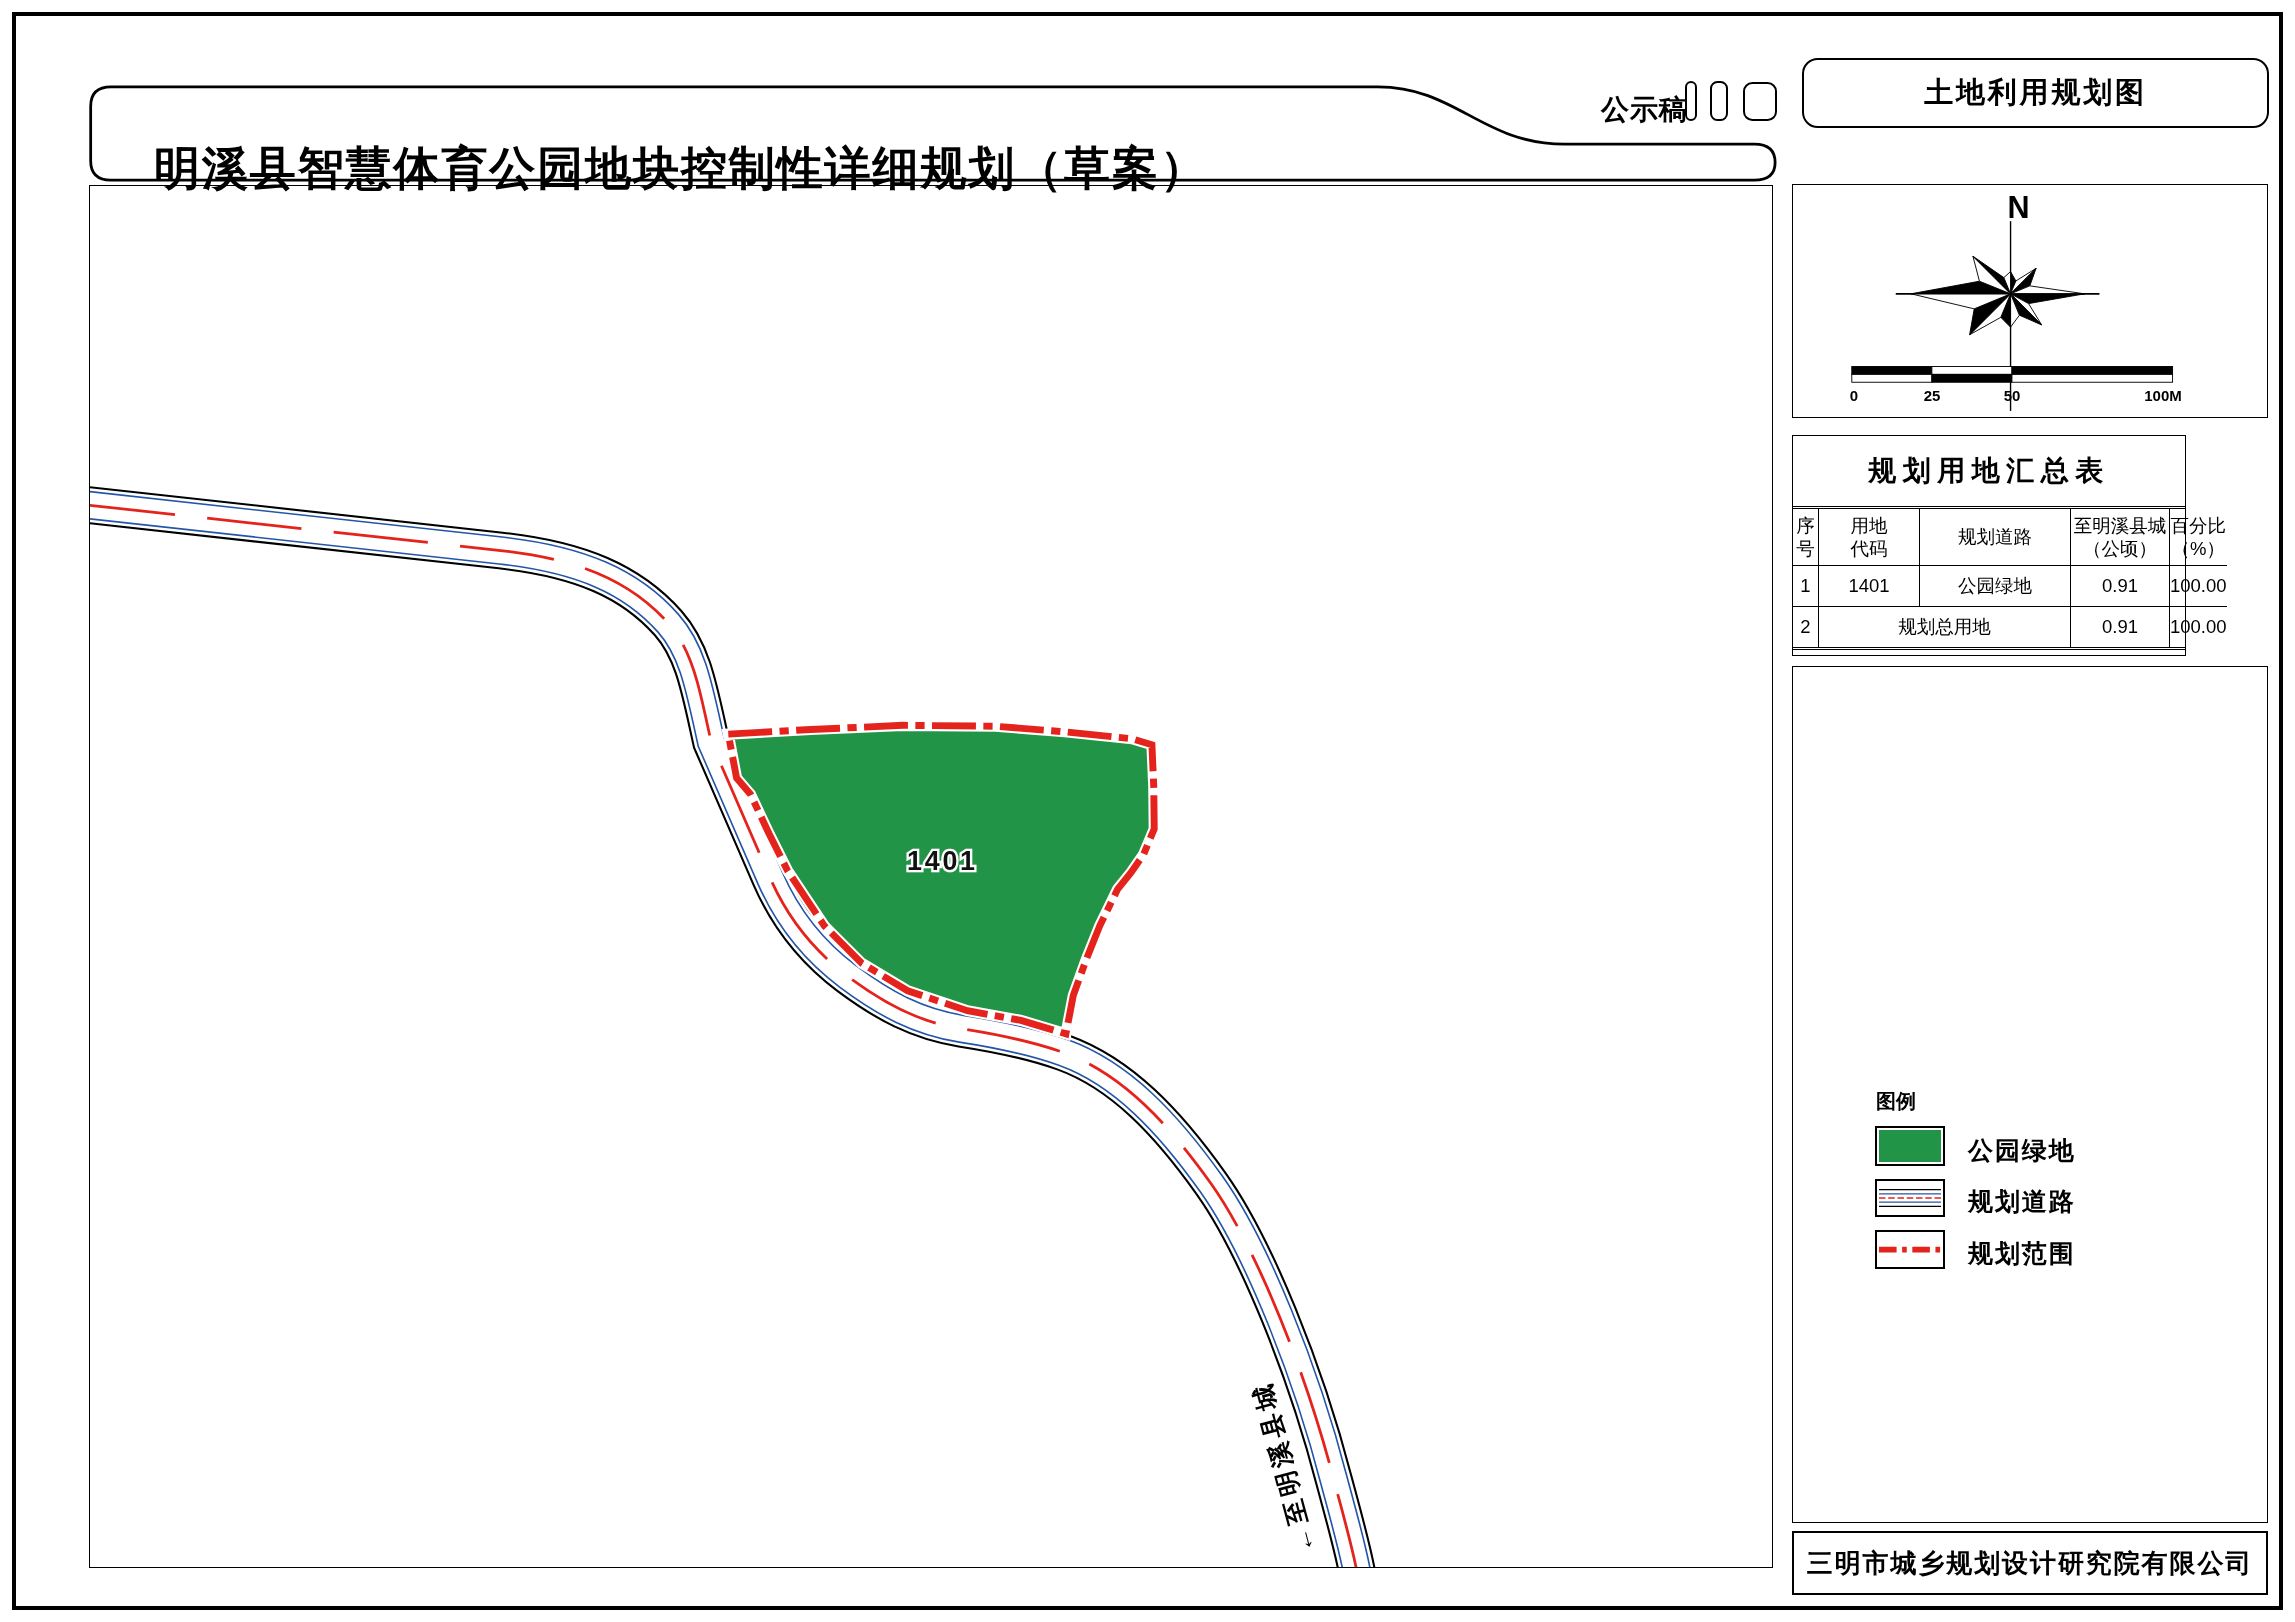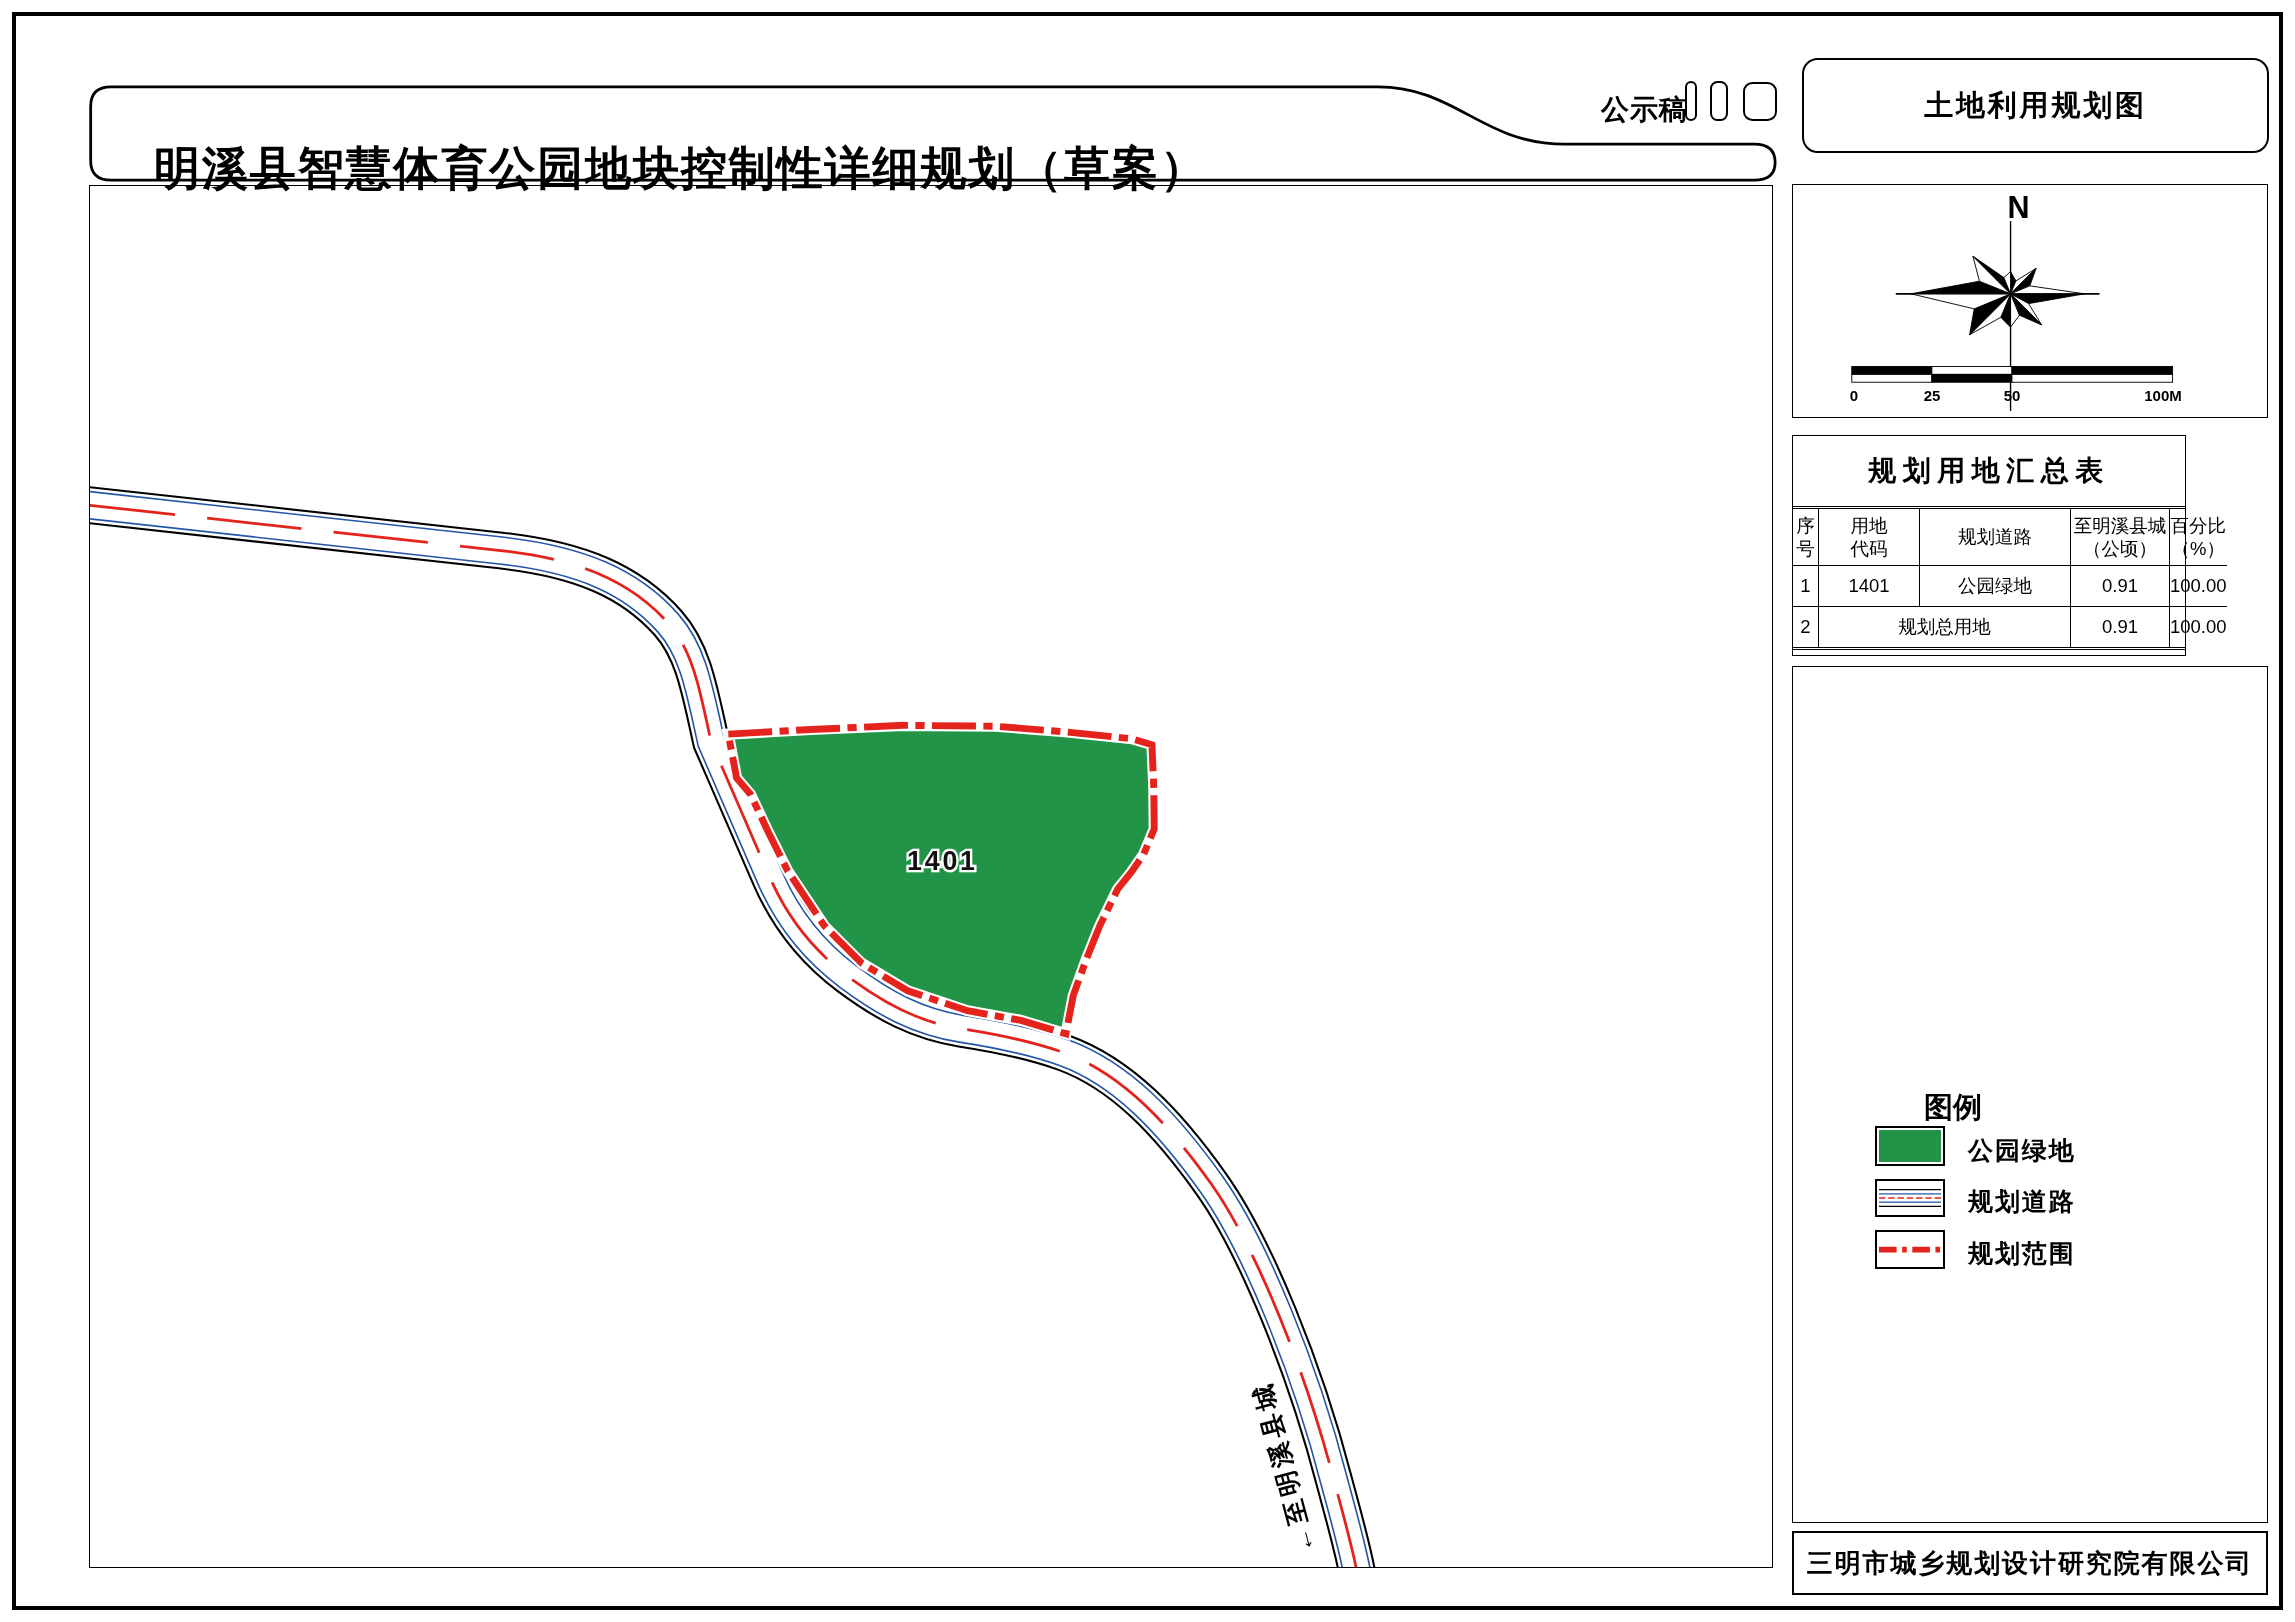--- a/index.html
+++ b/index.html
@@ -16,35 +16,35 @@
   .main-title{left:154px;top:95px;width:1203px;font-size:46px;font-weight:800;letter-spacing:1.9px;white-space:nowrap;margin-top:43px;}
   .stamp{left:1601px;top:91px;font-size:28px;font-weight:700;letter-spacing:0.9px;}
   .pill{box-sizing:border-box;border:2.8px solid #000;background:#fff;}
   .pill1{left:1685px;top:81px;width:12px;height:40px;border-radius:6.5px;}
   .pill2{left:1710px;top:81px;width:17.6px;height:40px;border-radius:7.4px;}
   .pill3{left:1743px;top:82px;width:34px;height:39px;border-radius:9.3px;}
   
   .map-frame{left:89px;top:185px;width:1684px;height:1383px;border:1.9px solid #000;box-sizing:border-box;overflow:hidden;}
   .map-frame svg{position:absolute;left:0;top:0;}
   
-  .map-title-box{left:1802px;top:58px;width:467px;height:95px;border:2.8px solid #000;border-radius:15.7px;box-sizing:border-box;
+  .map-title-box{left:1802px;top:58px;width:467px;height:70px;border:2.8px solid #000;border-radius:15.7px;box-sizing:border-box;
     display:flex;align-items:center;justify-content:center;font-size:29px;font-weight:700;letter-spacing:2.8px;}
   .compass-box{left:1792px;top:184px;width:476px;height:234px;border:1.4px solid #000;box-sizing:border-box;}
   .table-box{left:1792px;top:435px;width:394px;height:221px;border:1.4px solid #000;box-sizing:border-box;}
   .table-title{height:70px;display:flex;align-items:center;justify-content:center;font-size:28px;font-weight:700;letter-spacing:6.5px;}
   .dbl-rule{height:2.8px;border-top:1.9px solid #000;border-bottom:1.4px solid #000;box-sizing:border-box;}
   .sum-grid{display:grid;grid-template-columns:26px 101px 151px 99px 1fr;}
   .sum-grid .c{border-right:0.9px solid #000;border-bottom:0.9px solid #000;display:flex;align-items:center;justify-content:center;
     text-align:center;font-size:18.5px;white-space:pre-line;line-height:1.25;}
   .sum-grid .c.last{border-right:none;}
   .sum-grid .hdr{height:56px;}
   .sum-grid .row{height:40px;}
   .sum-grid .bot{border-bottom:none;}
   .big-box{left:1792px;top:666px;width:476px;height:857px;border:1.4px solid #000;box-sizing:border-box;}
-  .legend-title{left:1876px;top:1088px;font-size:29px;font-weight:700;margin-left:48px;}
+  .legend-title{left:1876px;top:1088px;font-size:20px;font-weight:700;}
   .lg-swatch{left:1875px;width:70px;height:40px;border:2.3px solid #000;box-sizing:border-box;background:#fff;padding:1.9px;}
   .lg-green{top:1126px;}
   .lg-road{top:1179px;height:38px;}
   .lg-range{top:1230px;height:39px;display:flex;align-items:center;}
   .lg-green .fill{width:100%;height:100%;}
   .lg-label{left:1968px;font-size:25px;letter-spacing:1.9px;font-weight:600;}
   .lbl1{top:1134px;} .lbl2{top:1185px;} .lbl3{top:1237px;}
   .company-box{left:1792px;top:1531px;width:476px;height:64px;border:2.3px solid #000;box-sizing:border-box;
     display:flex;align-items:center;justify-content:center;font-size:26px;font-weight:700;letter-spacing:1.9px;}
   .scale-labels span{position:absolute;font-size:15px;font-weight:600;transform:translateX(-50%);}

